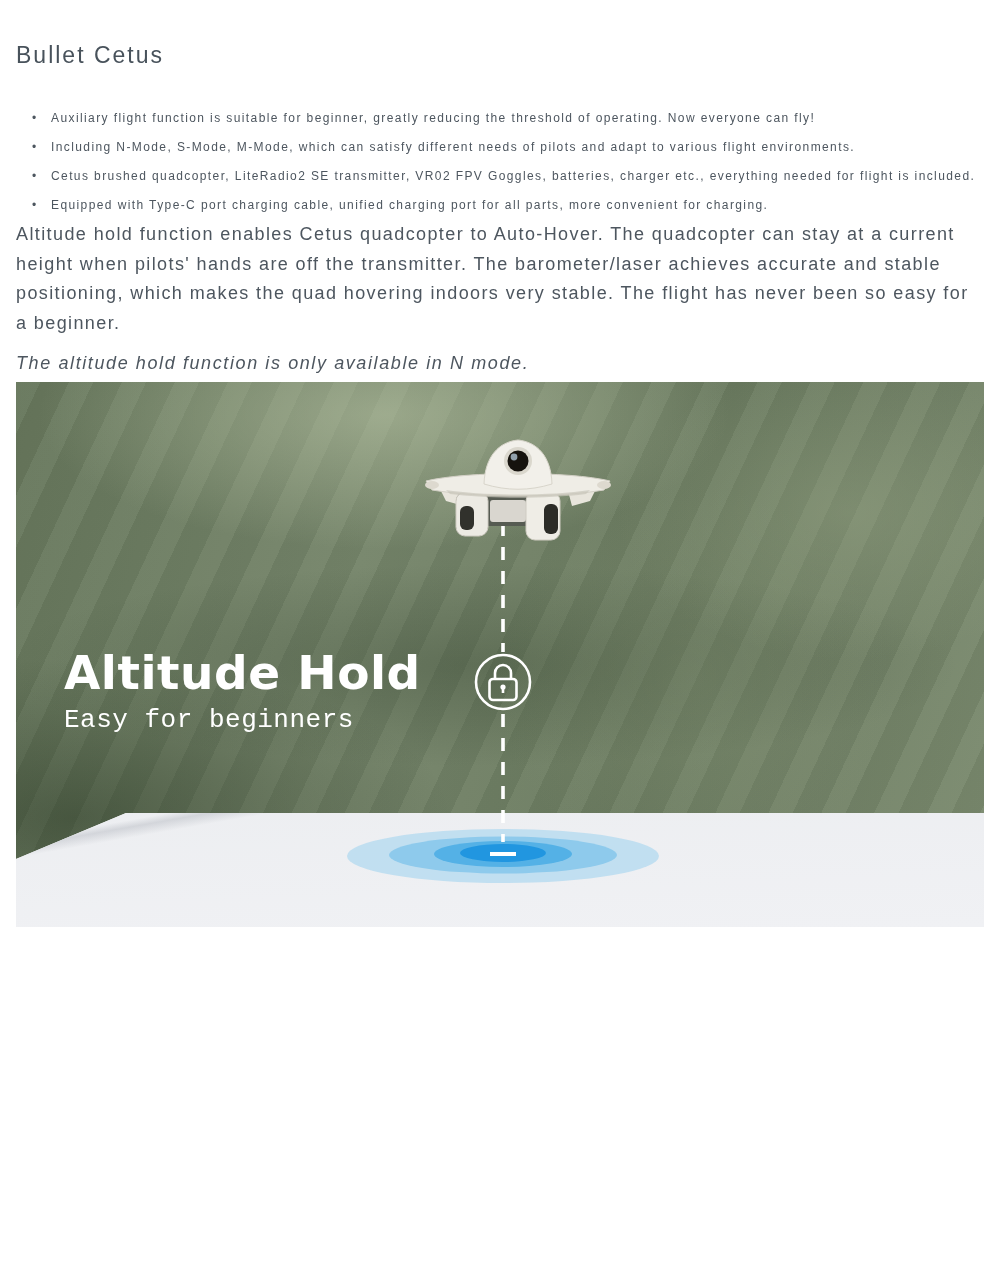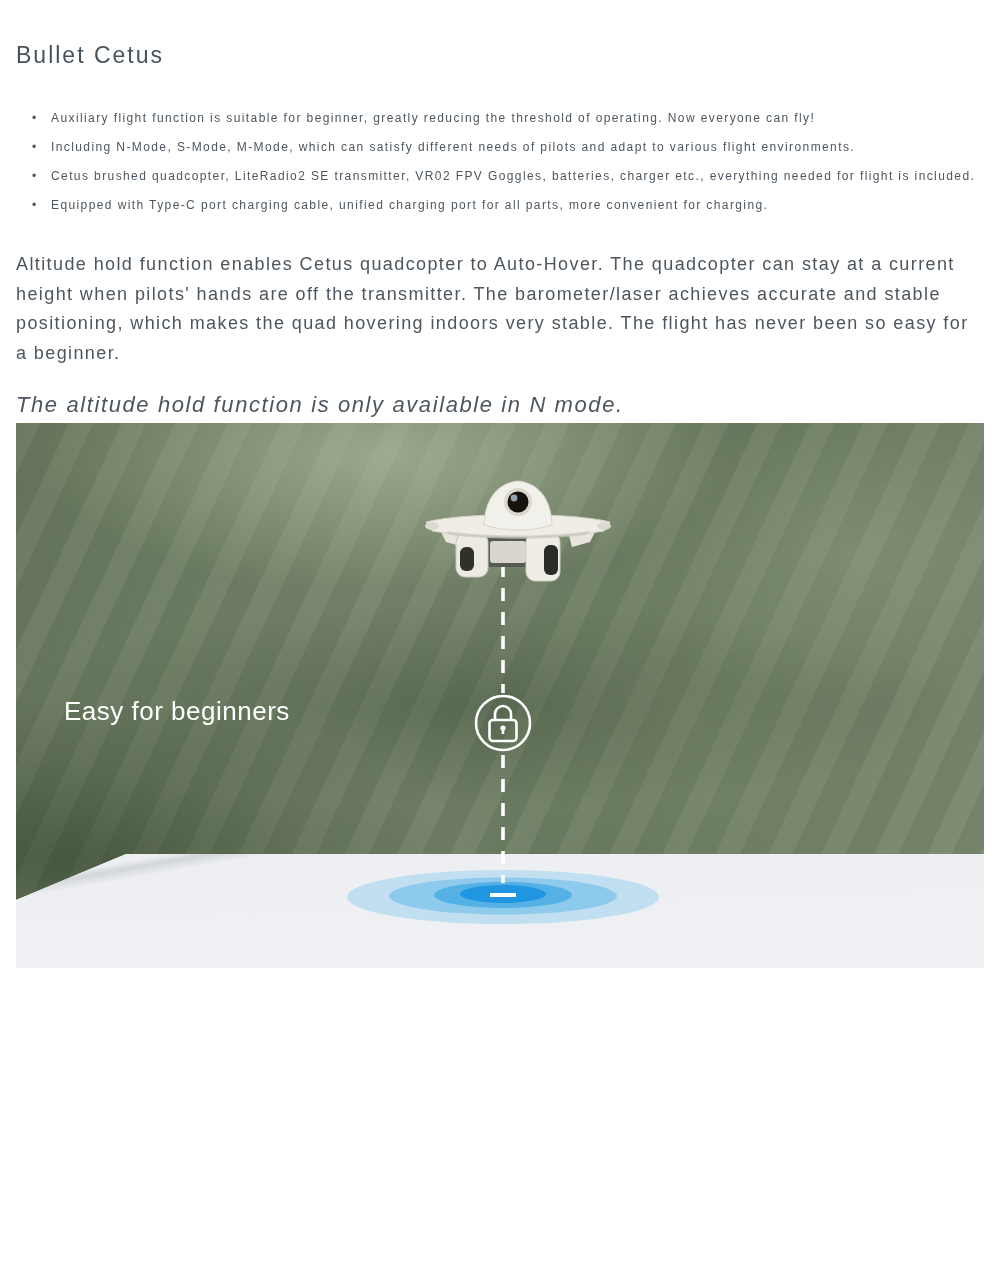--- a/index.html
+++ b/index.html
@@ -33,30 +33,29 @@
   ul.bullet-list li { position: relative; padding-left: 19px; }
   ul.bullet-list li::before {
     content: "\2022";
     position: absolute;
     left: 0;
     top: 0;
     color: #4d565f;
   }
 
   p.body-paragraph {
-    margin-top: 30px;
     font-size: 18px;
     line-height: 29.5px;
     letter-spacing: 1.4px;
     color: #4d565f;
   }
   p.note {
-    margin-top: 22px;
+    margin-top: 11px;
     font-style: italic;
-    font-size: 22px;
+    font-size: 18px;
     line-height: 29px;
     letter-spacing: 1.6px;
     color: #4d565f;
   }
 
   .hero {
     position: relative;
     margin-top: 4px;
     width: 968px;
     height: 545px;
@@ -94,21 +93,21 @@
   }
   .hero-caption .hero-title {
     font-family: "DejaVu Sans", sans-serif;
     font-size: 47px;
     line-height: 1.06;
     font-weight: 700;
     letter-spacing: 0.5px;
   }
   .hero-caption .hero-subtitle {
     margin-top: 7px;
-    font-family: Liberation Sans, sans-serif;
+    font-family: Liberation Mono, monospace;
     font-size: 26px;
     font-weight: 400;
     letter-spacing: 0.5px;
   }
 </style>
 </head>
 <body>
 
 <div class="page">
 
@@ -178,18 +177,19 @@
         <ellipse cx="588" cy="103" rx="7" ry="4" fill="#ddd9cf"></ellipse>
 
         <path d="M468,102 C469,74 483,60 502,58 C521,60 535,74 536,102 C513,109 491,109 468,102 Z" fill="#f2f0ea" stroke="#d8d5cb" stroke-width="1"></path>
         <circle cx="502" cy="79" r="14" fill="#dad7cd"></circle>
         <circle cx="502" cy="79" r="10.5" fill="#16130e"></circle>
         <circle cx="498" cy="75" r="3.4" fill="#9eb0bd" opacity="0.9"></circle>
       </g>
     </svg>
 
     <div class="hero-caption">
+      <div class="hero-title">Altitude Hold</div>
       <div class="hero-subtitle">Easy for beginners</div>
     </div>
 
   </div>
 
 </div>
 
 </body></html>

